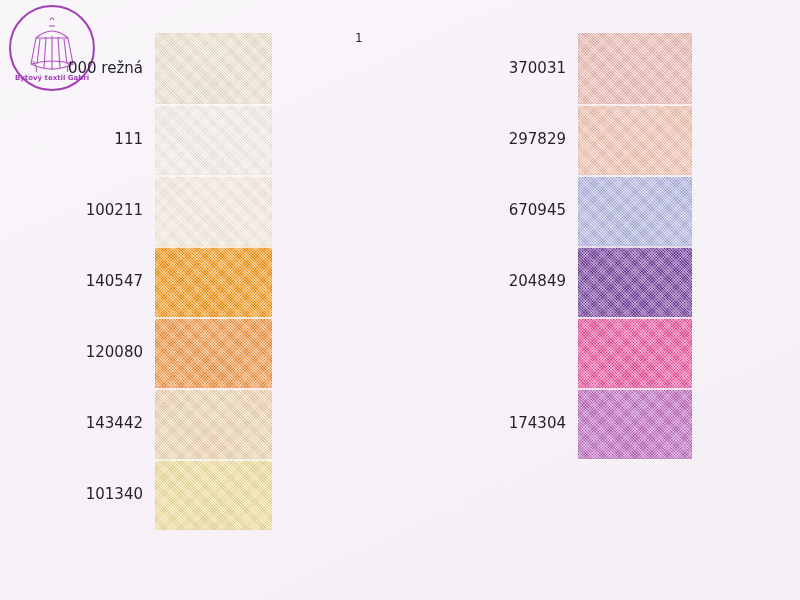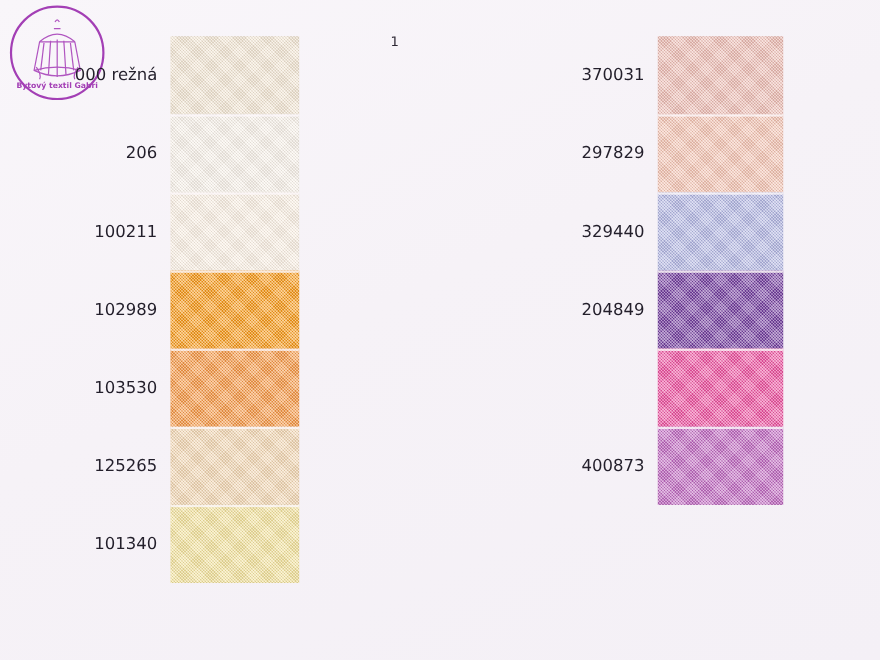--- a/index.html
+++ b/index.html
@@ -43,21 +43,21 @@
     color: #2c2733;
     letter-spacing: 0.3px;
   }
 
   
   .swatch-column {
     position: absolute;
     top: 33px;
   }
   #column-left  { left: 155px; }
-  #column-right { left: 598px; }
+  #column-right { left: 578px; }
 
   .swatch-row {
     position: relative;
     height: 71px;
   }
   #column-left  .swatch-row { width: 117px; }
   #column-right .swatch-row { width: 114px; }
 
   
   .swatch-chip {
@@ -135,63 +135,63 @@
 
   <div id="page-number">1</div>
 
   <div id="column-left" class="swatch-column">
       <div class="swatch-row">
         <div class="swatch-chip" style="background-color: rgb(244, 231, 212);"></div>
         <div class="swatch-label">000 režná</div>
       </div>
       <div class="swatch-row">
         <div class="swatch-chip" style="background-color: rgb(249, 242, 234);"></div>
-        <div class="swatch-label">206</div>
+        <div class="swatch-label">111</div>
       </div>
       <div class="swatch-row">
         <div class="swatch-chip" style="background-color: rgb(251, 240, 228);"></div>
         <div class="swatch-label">100211</div>
       </div>
       <div class="swatch-row">
         <div class="swatch-chip" style="background-color: rgb(248, 154, 25);"></div>
-        <div class="swatch-label">102989</div>
+        <div class="swatch-label">140547</div>
       </div>
       <div class="swatch-row">
         <div class="swatch-chip" style="background-color: rgb(247, 152, 69);"></div>
-        <div class="swatch-label">103530</div>
+        <div class="swatch-label">120080</div>
       </div>
       <div class="swatch-row">
         <div class="swatch-chip" style="background-color: rgb(243, 215, 179);"></div>
-        <div class="swatch-label">125265</div>
+        <div class="swatch-label">143442</div>
       </div>
       <div class="swatch-row">
         <div class="swatch-chip" style="background-color: rgb(244, 227, 156);"></div>
         <div class="swatch-label">101340</div>
       </div>
     </div>
 
   <div id="column-right" class="swatch-column">
       <div class="swatch-row">
         <div class="swatch-chip" style="background-color: rgb(238, 189, 180);"></div>
         <div class="swatch-label">370031</div>
       </div>
       <div class="swatch-row">
         <div class="swatch-chip" style="background-color: rgb(245, 196, 179);"></div>
         <div class="swatch-label">297829</div>
       </div>
       <div class="swatch-row">
         <div class="swatch-chip" style="background-color: rgb(179, 183, 228);"></div>
-        <div class="swatch-label">329440</div>
+        <div class="swatch-label">670945</div>
       </div>
       <div class="swatch-row">
         <div class="swatch-chip" style="background-color: rgb(117, 64, 160);"></div>
         <div class="swatch-label">204849</div>
       </div>
       <div class="swatch-row">
         <div class="swatch-chip" style="background-color: rgb(238, 82, 160);"></div>
       </div>
       <div class="swatch-row">
         <div class="swatch-chip" style="background-color: rgb(192, 106, 193);"></div>
-        <div class="swatch-label">400873</div>
+        <div class="swatch-label">174304</div>
       </div>
     </div>
 
 </div>
 
 </body></html>

